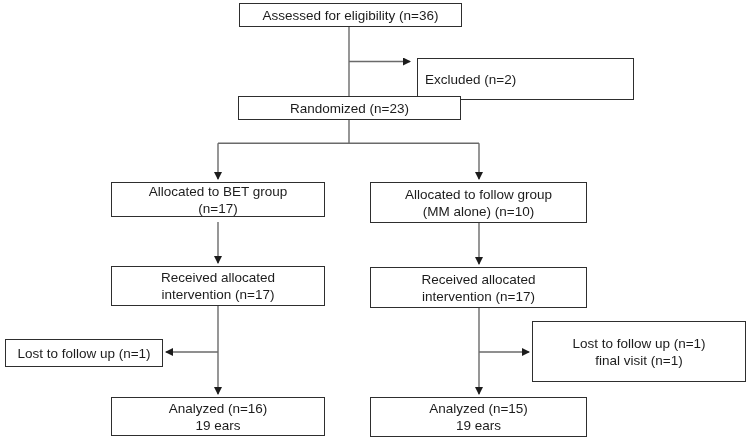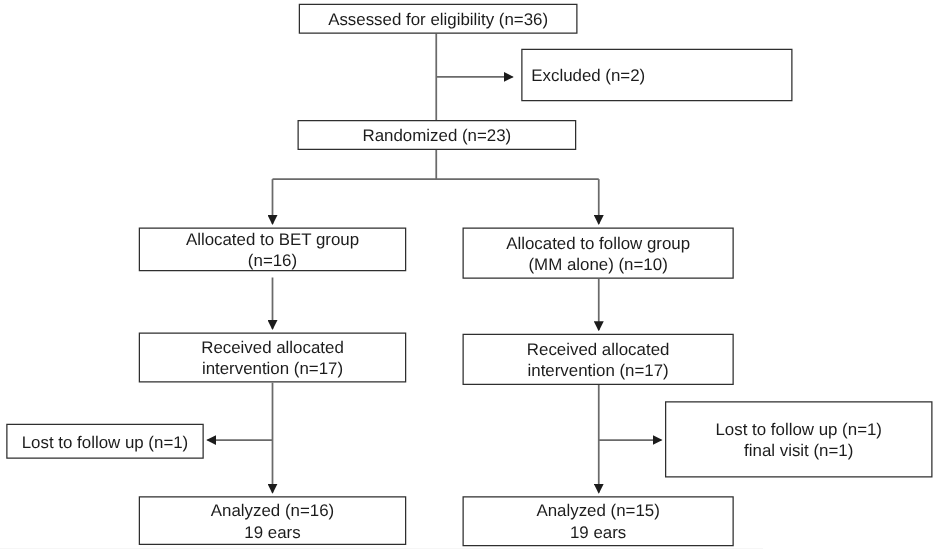--- a/index.html
+++ b/index.html
@@ -37,20 +37,21 @@
     align-items:center;
     font-size:13.5px;
     line-height:17px;
     text-align:center;
   }
   .box .box-line{white-space:pre;}
   .box.align-left{
     align-items:flex-start;
     text-align:left;
     padding-left:7px;
+    margin-top:19px;
   }
 </style>
 </head>
 <body>
 
 <div class="stage">
 
   <svg class="connectors" viewBox="0 0 749 439" xmlns="http://www.w3.org/2000/svg">
     <defs>
       <marker id="arrow" viewBox="0 0 8 8" refX="7" refY="4" markerWidth="8" markerHeight="8" markerUnits="userSpaceOnUse" orient="auto-start-reverse">
@@ -78,21 +79,21 @@
   <div class="box align-left" style="left:417px;top:39px;width:217px;height:42px">
     <div class="box-line">Excluded (n=2)</div>
   </div>
 
   <div class="box" style="left:238px;top:96px;width:223px;height:24px">
     <div class="box-line">Randomized (n=23)</div>
   </div>
 
   <div class="box" style="left:111px;top:182px;width:214px;height:35px">
     <div class="box-line">Allocated to BET group</div>
-    <div class="box-line">(n=16)</div>
+    <div class="box-line">(n=17)</div>
   </div>
 
   <div class="box" style="left:370px;top:182px;width:217px;height:41px">
     <div class="box-line">Allocated to follow group</div>
     <div class="box-line">(MM alone) (n=10)</div>
   </div>
 
   <div class="box" style="left:111px;top:266px;width:214px;height:40px">
     <div class="box-line">Received allocated</div>
     <div class="box-line">intervention (n=17)</div>

